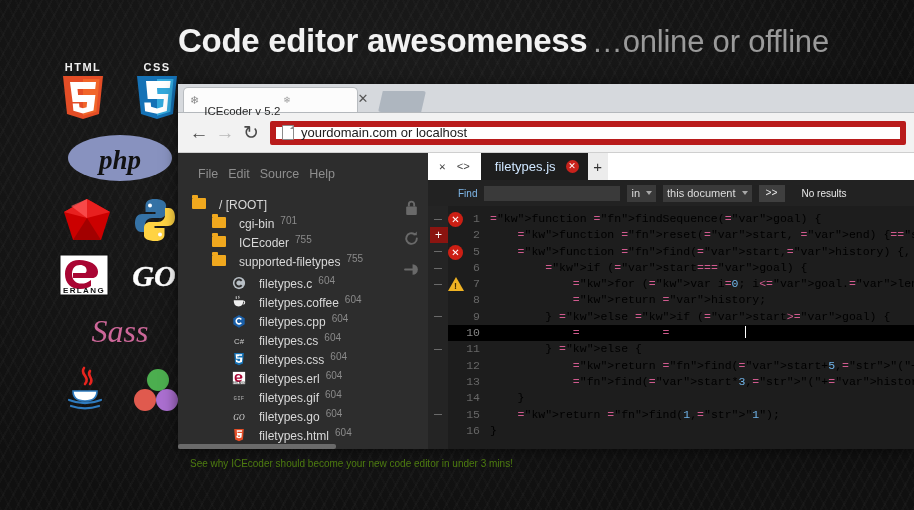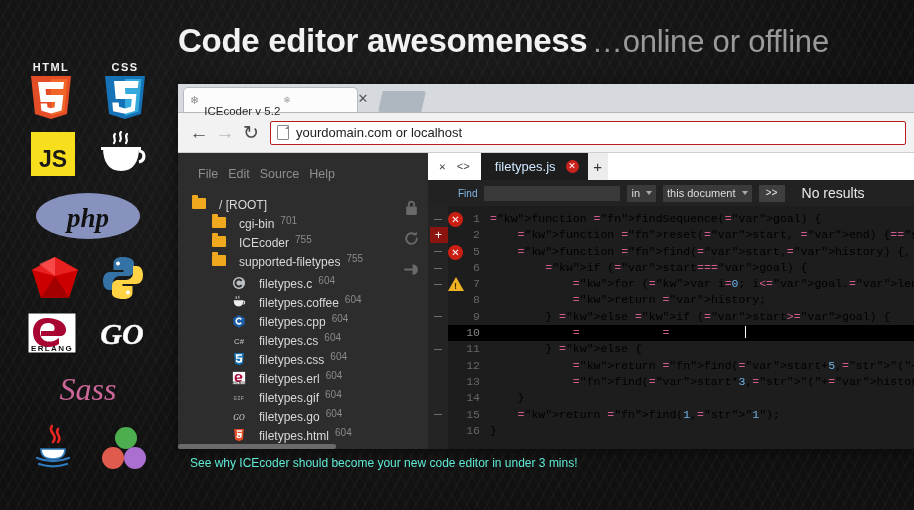--- a/index.html
+++ b/index.html
@@ -24,21 +24,21 @@
     white-space:nowrap;
   }
   .headline .h-main{
     font-size:33px;font-weight:bold;color:#f2f2f2;letter-spacing:-.3px;
   }
   .headline .h-sub{
     font-size:31px;font-weight:normal;color:#9a9a9a;letter-spacing:-.2px;
   }
   
   .logo-rail{
-    position:absolute;left:0;top:58px;width:176px;height:452px;z-index:4;
+    position:absolute;left:0;top:58px;width:176px;height:452px;z-index:4;padding-left:32px;
   }
   .logo-row{display:flex;justify-content:center;align-items:center;gap:18px;margin-bottom:10px;}
   .logo{display:block;}
   
   .browser{
     position:absolute;left:178px;top:84px;width:736px;height:364px;z-index:6;
     background:#fff;
     box-shadow:0 2px 14px rgba(0,0,0,.6);
   }
   .tabstrip{
@@ -67,21 +67,21 @@
   .navbar{
     height:40px;background:#f2f2f2;display:flex;align-items:center;
     padding:0 8px;box-sizing:border-box;border-bottom:1px solid #cfcfcf;
   }
   .navbtn{
     width:26px;height:26px;display:flex;align-items:center;justify-content:center;
     font-size:19px;color:#4a4a4a;cursor:pointer;user-select:none;
   }
   .navbtn.dim{color:#b9b9b9;}
   .urlbar{
-    flex:1;height:24px;margin-left:6px;background:#fff;border:1px solid #b91c1c;
+    flex:1;height:24px;margin-left:6px;background:#fff;border:6px solid #b91c1c;
     border-radius:2px;display:flex;align-items:center;padding:0 6px;box-sizing:border-box;
   }
   .urlbar .doc-ico{
     width:10px;height:13px;border:1px solid #8b8b8b;border-radius:1px;
     margin-right:7px;background:#fff;position:relative;flex:none;
   }
   .urlbar .doc-ico:after{
     content:"";position:absolute;right:-1px;top:-1px;
     border-width:0 0 4px 4px;border-style:solid;border-color:transparent transparent #8b8b8b transparent;
   }
@@ -144,21 +144,21 @@
   }
   .mini-sel{
     background:#3a3a3a;color:#ddd;font-size:11px;height:17px;
     display:flex;align-items:center;padding:0 4px;gap:6px;cursor:pointer;
   }
   .mini-sel .cav{border-width:4px 3px 0 3px;border-style:solid;border-color:#a8a8a8 transparent transparent transparent;}
   .gobtn{
     background:#3f3f3f;color:#eaeaea;font-size:10px;height:17px;padding:0 7px;
     display:flex;align-items:center;cursor:pointer;font-family:"Liberation Mono",monospace;
   }
-  .noresults{font-size:14px;color:#e8e8e8;margin-left:10px;text-align:right;}
+  .noresults{font-size:10px;color:#e8e8e8;margin-left:10px;text-align:right;}
   .code-area{position:absolute;left:0;right:0;top:53px;bottom:0;display:flex;}
   .mgutter{
     width:20px;background:#242424;flex:none;position:relative;padding-top:5px;
   }
   .mgutter .mk{height:16.3px;display:flex;align-items:center;justify-content:center;}
   .mgutter .dash{width:8px;height:1px;background:#6a6a6a;}
   .mgutter .plusblk{
     width:18px;height:16px;background:#8a1410;color:#fff;font-size:12px;
     display:flex;align-items:center;justify-content:center;margin-left:1px;
   }
@@ -184,21 +184,21 @@
   .ln.active{background:#000;}
   .ln.active .num{color:#888;}
   .caret{display:inline-block;width:1px;height:12px;background:#fff;vertical-align:-2px;}
   .num2{color:#6fb3e8;}
   .op{color:#d05a8e;}
   
   .caption{
     position:absolute;left:178px;top:448px;width:736px;height:30px;z-index:7;
     display:flex;align-items:center;
   }
-  .caption span{font-size:12px;color:#5eead4;padding-left:12px;}
+  .caption span{font-size:10px;color:#4d7c0f;padding-left:12px;}
 </style>
 </head>
 <body>
 
 <div class="bg-texture"></div>
 
 <div class="headline">
   <span class="h-main">Code editor awesomeness</span>
   <span class="h-sub">…online or offline</span>
 </div>
@@ -209,32 +209,20 @@
       <text x="28" y="13" font-size="11" font-weight="bold" fill="#f0f0f0" text-anchor="middle" font-family="Liberation Sans, sans-serif" letter-spacing="1.5">HTML</text>
       <path d="M8 18 L48 18 L44 56 L28 61 L12 56 Z" fill="#e44d26"></path>
       <path d="M28 21 L44.5 21 L41.3 53.7 L28 57.8 Z" fill="#f16529"></path>
       <path d="M15 24 H41 l-.8 7H22.5l.6 6h17.3l-1.9 15.6L28 55.6l-9.6-2.8-.7-7.3h6.4l.35 3.8 3.55 1 3.6-1 .5-5.2H17.6Z" fill="#fff"></path>
     </svg>
     <svg class="logo" width="56" height="62" viewBox="0 0 56 62">
       <text x="28" y="13" font-size="11" font-weight="bold" fill="#f0f0f0" text-anchor="middle" font-family="Liberation Sans, sans-serif" letter-spacing="1.5">CSS</text>
       <path d="M8 18 L48 18 L44 56 L28 61 L12 56 Z" fill="#1572b6"></path>
       <path d="M28 21 L44.5 21 L41.3 53.7 L28 57.8 Z" fill="#33a9dc"></path>
       <path d="M28 30h12.8l.8-7H17l1.7 18h16.1l-.8 7.8-5.9 1.6-6-1.7-.4-4.3h-6.4l.8 8.8L28 55.8l9.8-2.9 1.6-17h-11Z" fill="#fff"></path>
-    </svg>
-  </div>
-  <div class="logo-row">
-    <svg class="logo" width="48" height="48" viewBox="0 0 48 48">
-      <rect x="2" y="2" width="44" height="44" fill="#f7df1e"></rect>
-      <text x="24" y="37" font-size="23" font-weight="bold" fill="#1a1a1a" text-anchor="middle" font-family="Liberation Sans, sans-serif">JS</text>
-    </svg>
-    <svg class="logo" width="52" height="48" viewBox="0 0 52 48">
-      <path d="M20 4c-3 3 2 5-1 9M26 2c-3 3 2 5-1 9M32 4c-3 3 2 5-1 9" stroke="#fff" stroke-width="2.2" fill="none" stroke-linecap="round"></path>
-      <path d="M8 18 h36 c0 14-6 23-18 23S8 32 8 18 Z" fill="#fff"></path>
-      <path d="M44 21 c6 0 7 9 0 11" stroke="#fff" stroke-width="3.2" fill="none"></path>
-      <path d="M6 17 h40 v3 H6 Z" fill="#fff"></path>
     </svg>
   </div>
   <div class="logo-row">
     <svg class="logo" width="110" height="56" viewBox="0 0 110 56">
       <ellipse cx="55" cy="28" rx="52" ry="23" fill="#8892bf"></ellipse>
       <text x="55" y="39" font-size="27" font-weight="bold" font-style="italic" fill="#111" text-anchor="middle" font-family="Liberation Serif, serif">php</text>
     </svg>
   </div>
   <div class="logo-row">
     <svg class="logo" width="52" height="48" viewBox="0 0 52 48">

